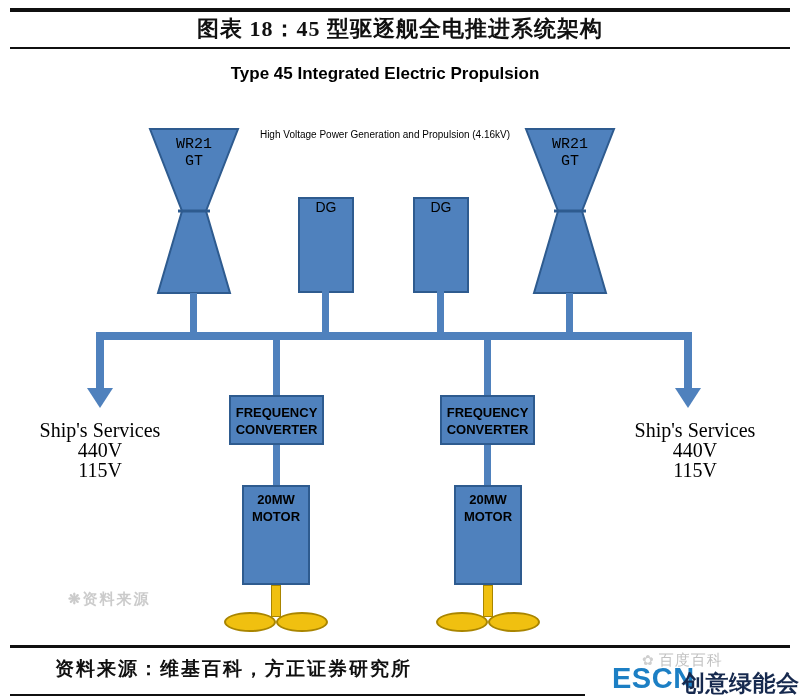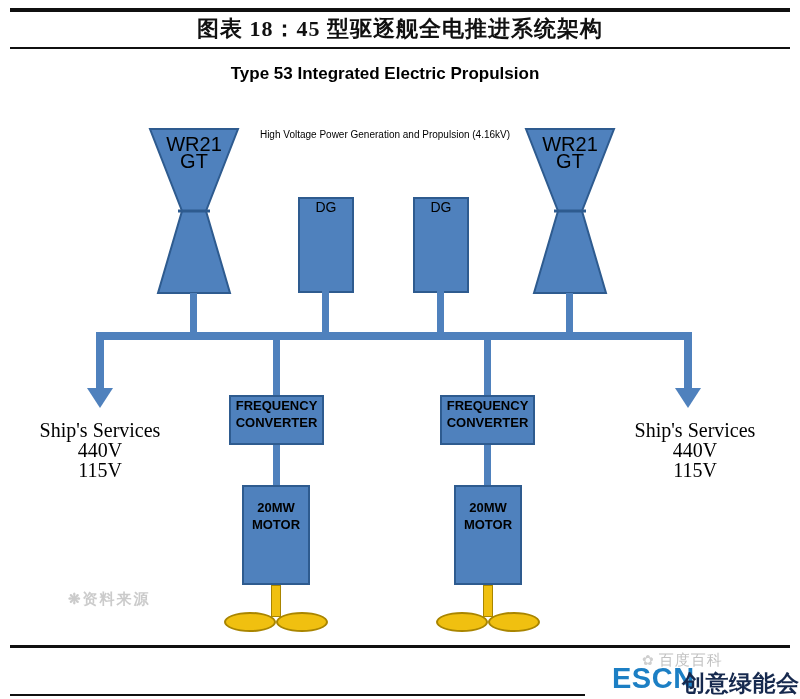--- a/index.html
+++ b/index.html
@@ -20,30 +20,30 @@
   }
   .dia-subtitle {
     position:absolute; top:89px; left:0; right:30px; text-align:center;
     font-size:10px; font-weight:normal; color:#000;margin-top:40px;
   }
 
   .turbine { position:absolute; width:92px; height:168px; }
   .turbine svg { position:absolute; top:0; left:0; }
   .turbine .lbl {
     position:absolute; top:9px; left:0; width:100%; text-align:center;
-    font-size:20px; color:#000; line-height:17px;
+    font-size:15px; color:#000; line-height:17px;font-family:Liberation Mono, monospace;
   }
 
   .box {
     position:absolute; background:#4f81bd; border:2px solid #2e5b8f;
     box-sizing:border-box; color:#000; text-align:center;
   }
   .dg-box { width:56px; height:96px; font-size:14px; }
-  .fc-box { width:95px; height:50px; font-size:13px; font-weight:600; line-height:17px; }
-  .motor-box { width:68px; height:100px; font-size:13px; font-weight:600; line-height:17px; padding-top:12px; }
+  .fc-box { width:95px; height:50px; font-size:13px; font-weight:600; line-height:17px; padding-top:7px; }
+  .motor-box { width:68px; height:100px; font-size:13px; font-weight:600; line-height:17px; padding-top:4px; }
 
   .vline { position:absolute; width:7px; background:#4f81bd; }
   .bus { position:absolute; height:8px; background:#4f81bd; }
   .arrow-shaft { position:absolute; width:8px; background:#4f81bd; }
   .arrow-head {
     position:absolute; width:0; height:0;
     border-left:13px solid transparent; border-right:13px solid transparent;
     border-top:20px solid #4f81bd;
   }
 
@@ -84,21 +84,21 @@
 </style>
 </head>
 <body>
 
 <div class="canvas">
 
   <div class="rule" style="left:10px; top:8px; width:780px; height:4px;"></div>
   <div class="fig-title">图表 18：45 型驱逐舰全电推进系统架构</div>
   <div class="rule" style="left:10px; top:47px; width:780px; height:2px;"></div>
 
-  <div class="dia-title">Type 53 Integrated Electric Propulsion</div>
+  <div class="dia-title">Type 45 Integrated Electric Propulsion</div>
   <div class="dia-subtitle">High Voltage Power Generation and Propulsion (4.16kV)</div>
 
   <div class="turbine" style="left:148px; top:127px;">
     <svg viewBox="0 0 92 168" width="92" height="168">
       <polygon points="2,2 90,2 58,84 82,166 10,166 34,84" fill="#4f81bd" stroke="#2e5b8f" stroke-width="2"></polygon>
       <line x1="30" y1="84" x2="62" y2="84" stroke="#2e5b8f" stroke-width="3"></line>
     </svg>
     <div class="lbl">
       <div>WR21</div>
       <div>GT</div>
@@ -172,20 +172,21 @@
   </div>
   <div class="prop-shaft" style="left:483px; top:585px; height:32px;"></div>
   <div class="prop-blade" style="left:436px; top:612px;"></div>
   <div class="prop-blade" style="left:488px; top:612px;"></div>
 
   <div class="dia-watermark">
     <span class="wm-icon">❋</span><span>资料来源</span>
   </div>
 
   <div class="rule" style="left:10px; top:645px; width:780px; height:3px;"></div>
+  <div class="source-note">资料来源：维基百科，方正证券研究所</div>
   <div class="rule" style="left:10px; top:694px; width:575px; height:2px;"></div>
 
   <div class="logo-watermark">
     <span class="wm-icon">✿</span><span>百度百科</span>
   </div>
   <div class="escn">ESCN</div>
   <div class="site-name">创意绿能会</div>
 
 </div>
 

